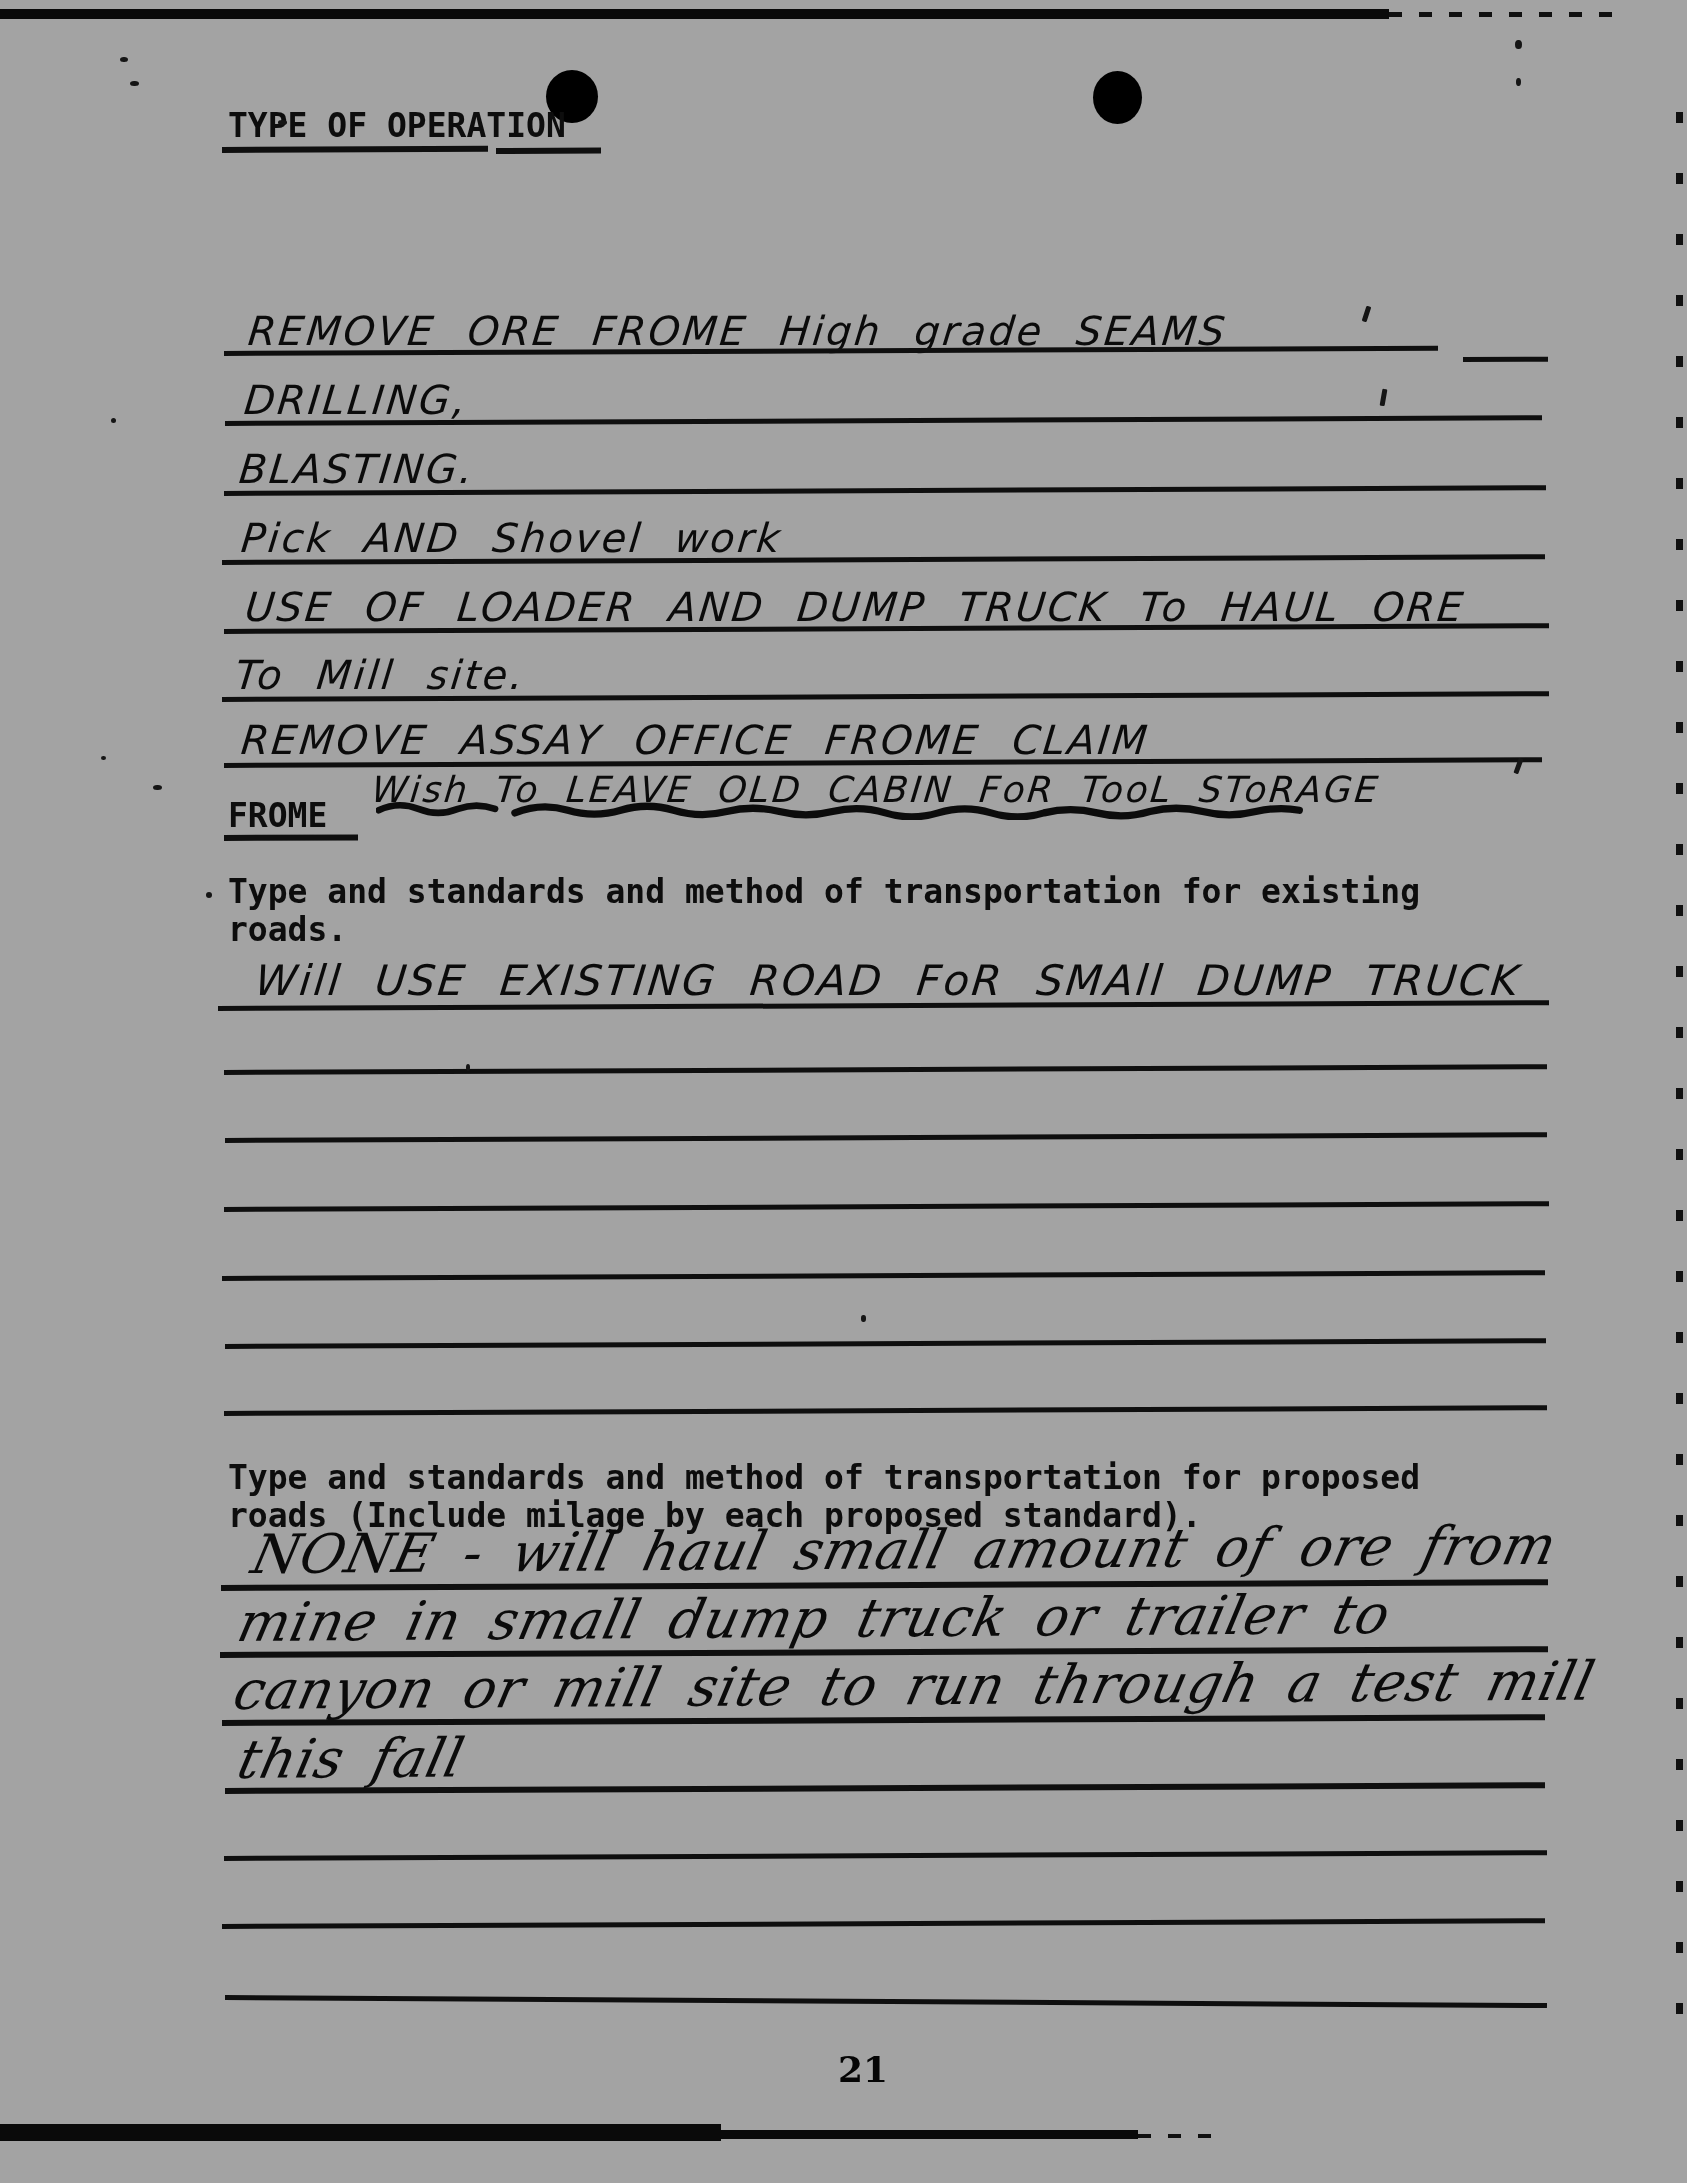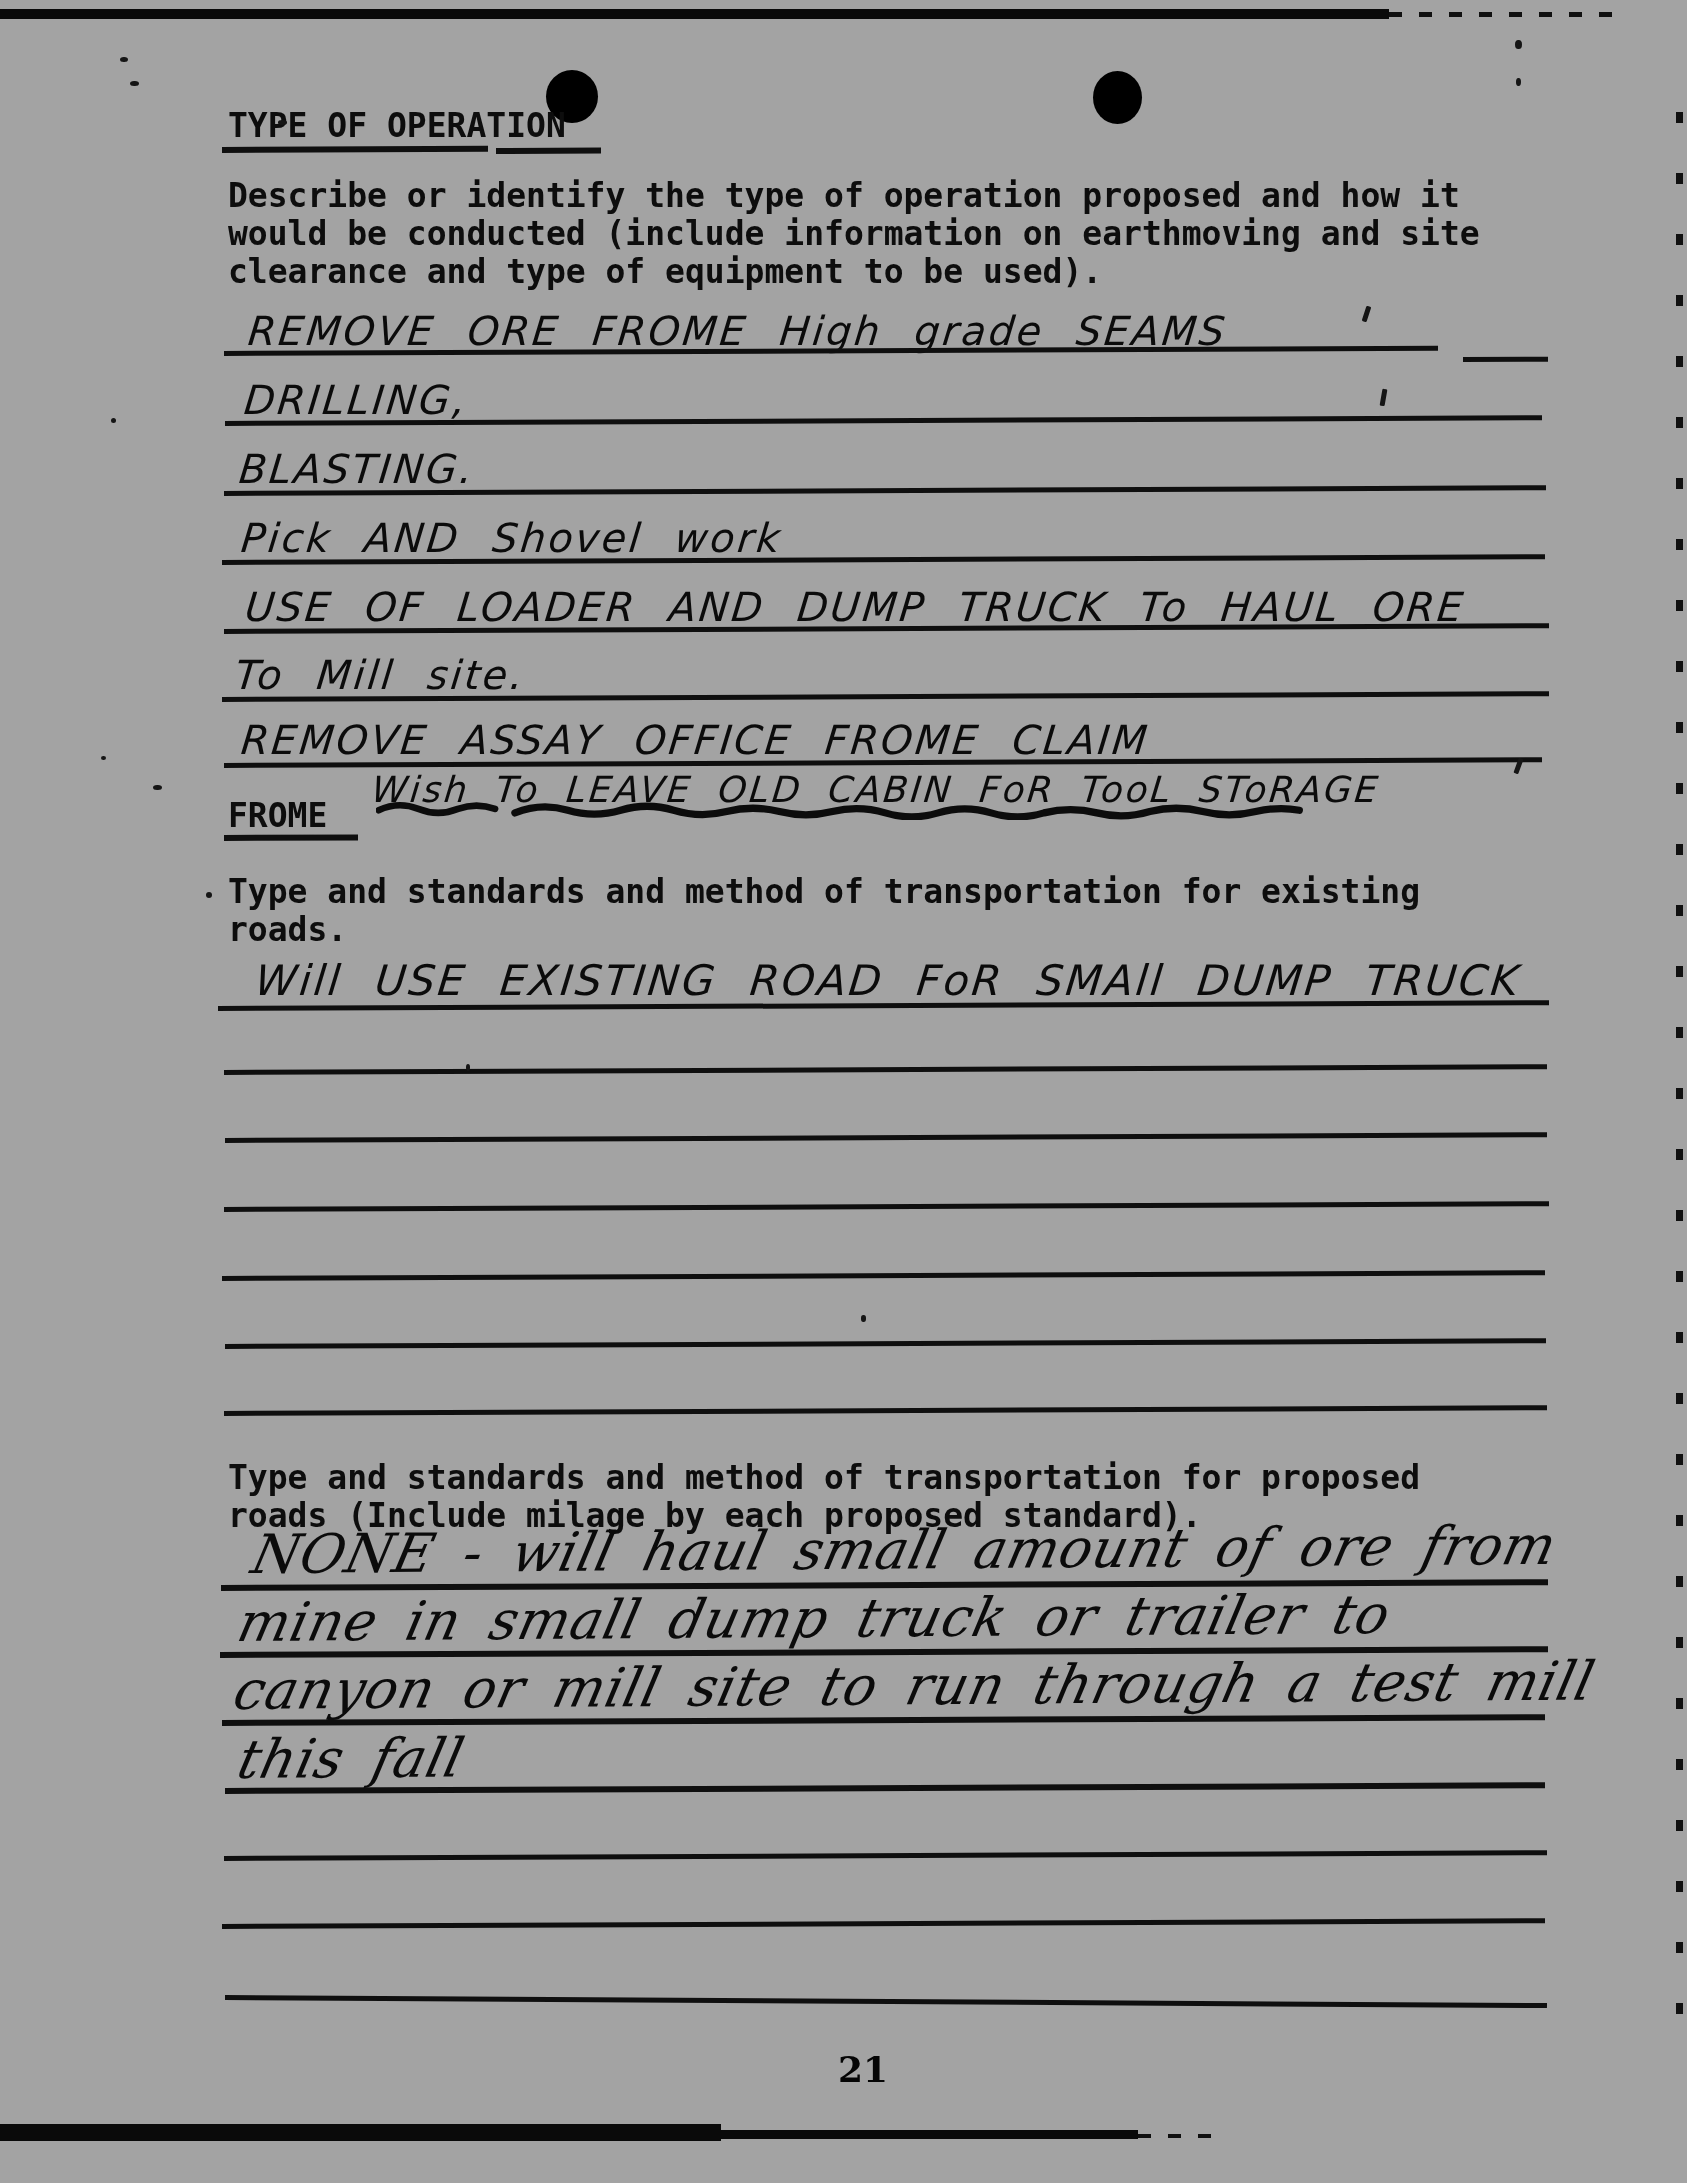--- a/index.html
+++ b/index.html
@@ -86,23 +86,20 @@
   <div class="bar" style="left:0;top:9.3px;width:1389px;height:10px;"></div>
   <div class="bar-dashes" style="left:1389px;top:12px;width:232px;height:4.6px;"></div>
 
   <div class="hole" style="left:546px;top:70px;width:52px;height:53px;"></div>
   <div class="hole" style="left:1093px;top:71px;width:49px;height:53px;"></div>
 
   <div class="typed" style="left:228px;top:107px;">TYPE OF OPERATION</div>
   <div class="rule thick" style="left:222px;top:147px;width:266px;"></div>
   <div class="rule thick" style="left:496px;top:148px;width:105px;"></div>
 
-  <div class="typed" style="left:228px;top:177px;width:1336px;">Describe or identify the type of operation proposed and how it
-would be conducted (include information on earthmoving and site
-clearance and type of equipment to be used).</div>
 
   <div class="hw" style="left:246px;top:308px;">REMOVE ORE FROME High grade SEAMS</div>
   <div class="rule" style="left:224px;top:351px;width:1214px;"></div>
   <div class="rule" style="left:1463px;top:357px;width:85px;"></div>
   <div class="tick" style="left:1364px;top:306px;width:5.3px;height:16px;transform:rotate(18deg);"></div>
 
   <div class="hw" style="left:242px;top:377px;">DRILLING,</div>
   <div class="rule" style="left:225px;top:421px;width:1317px;"></div>
   <div class="tick" style="left:1381px;top:389px;width:5.3px;height:17px;transform:rotate(10deg);"></div>
 

